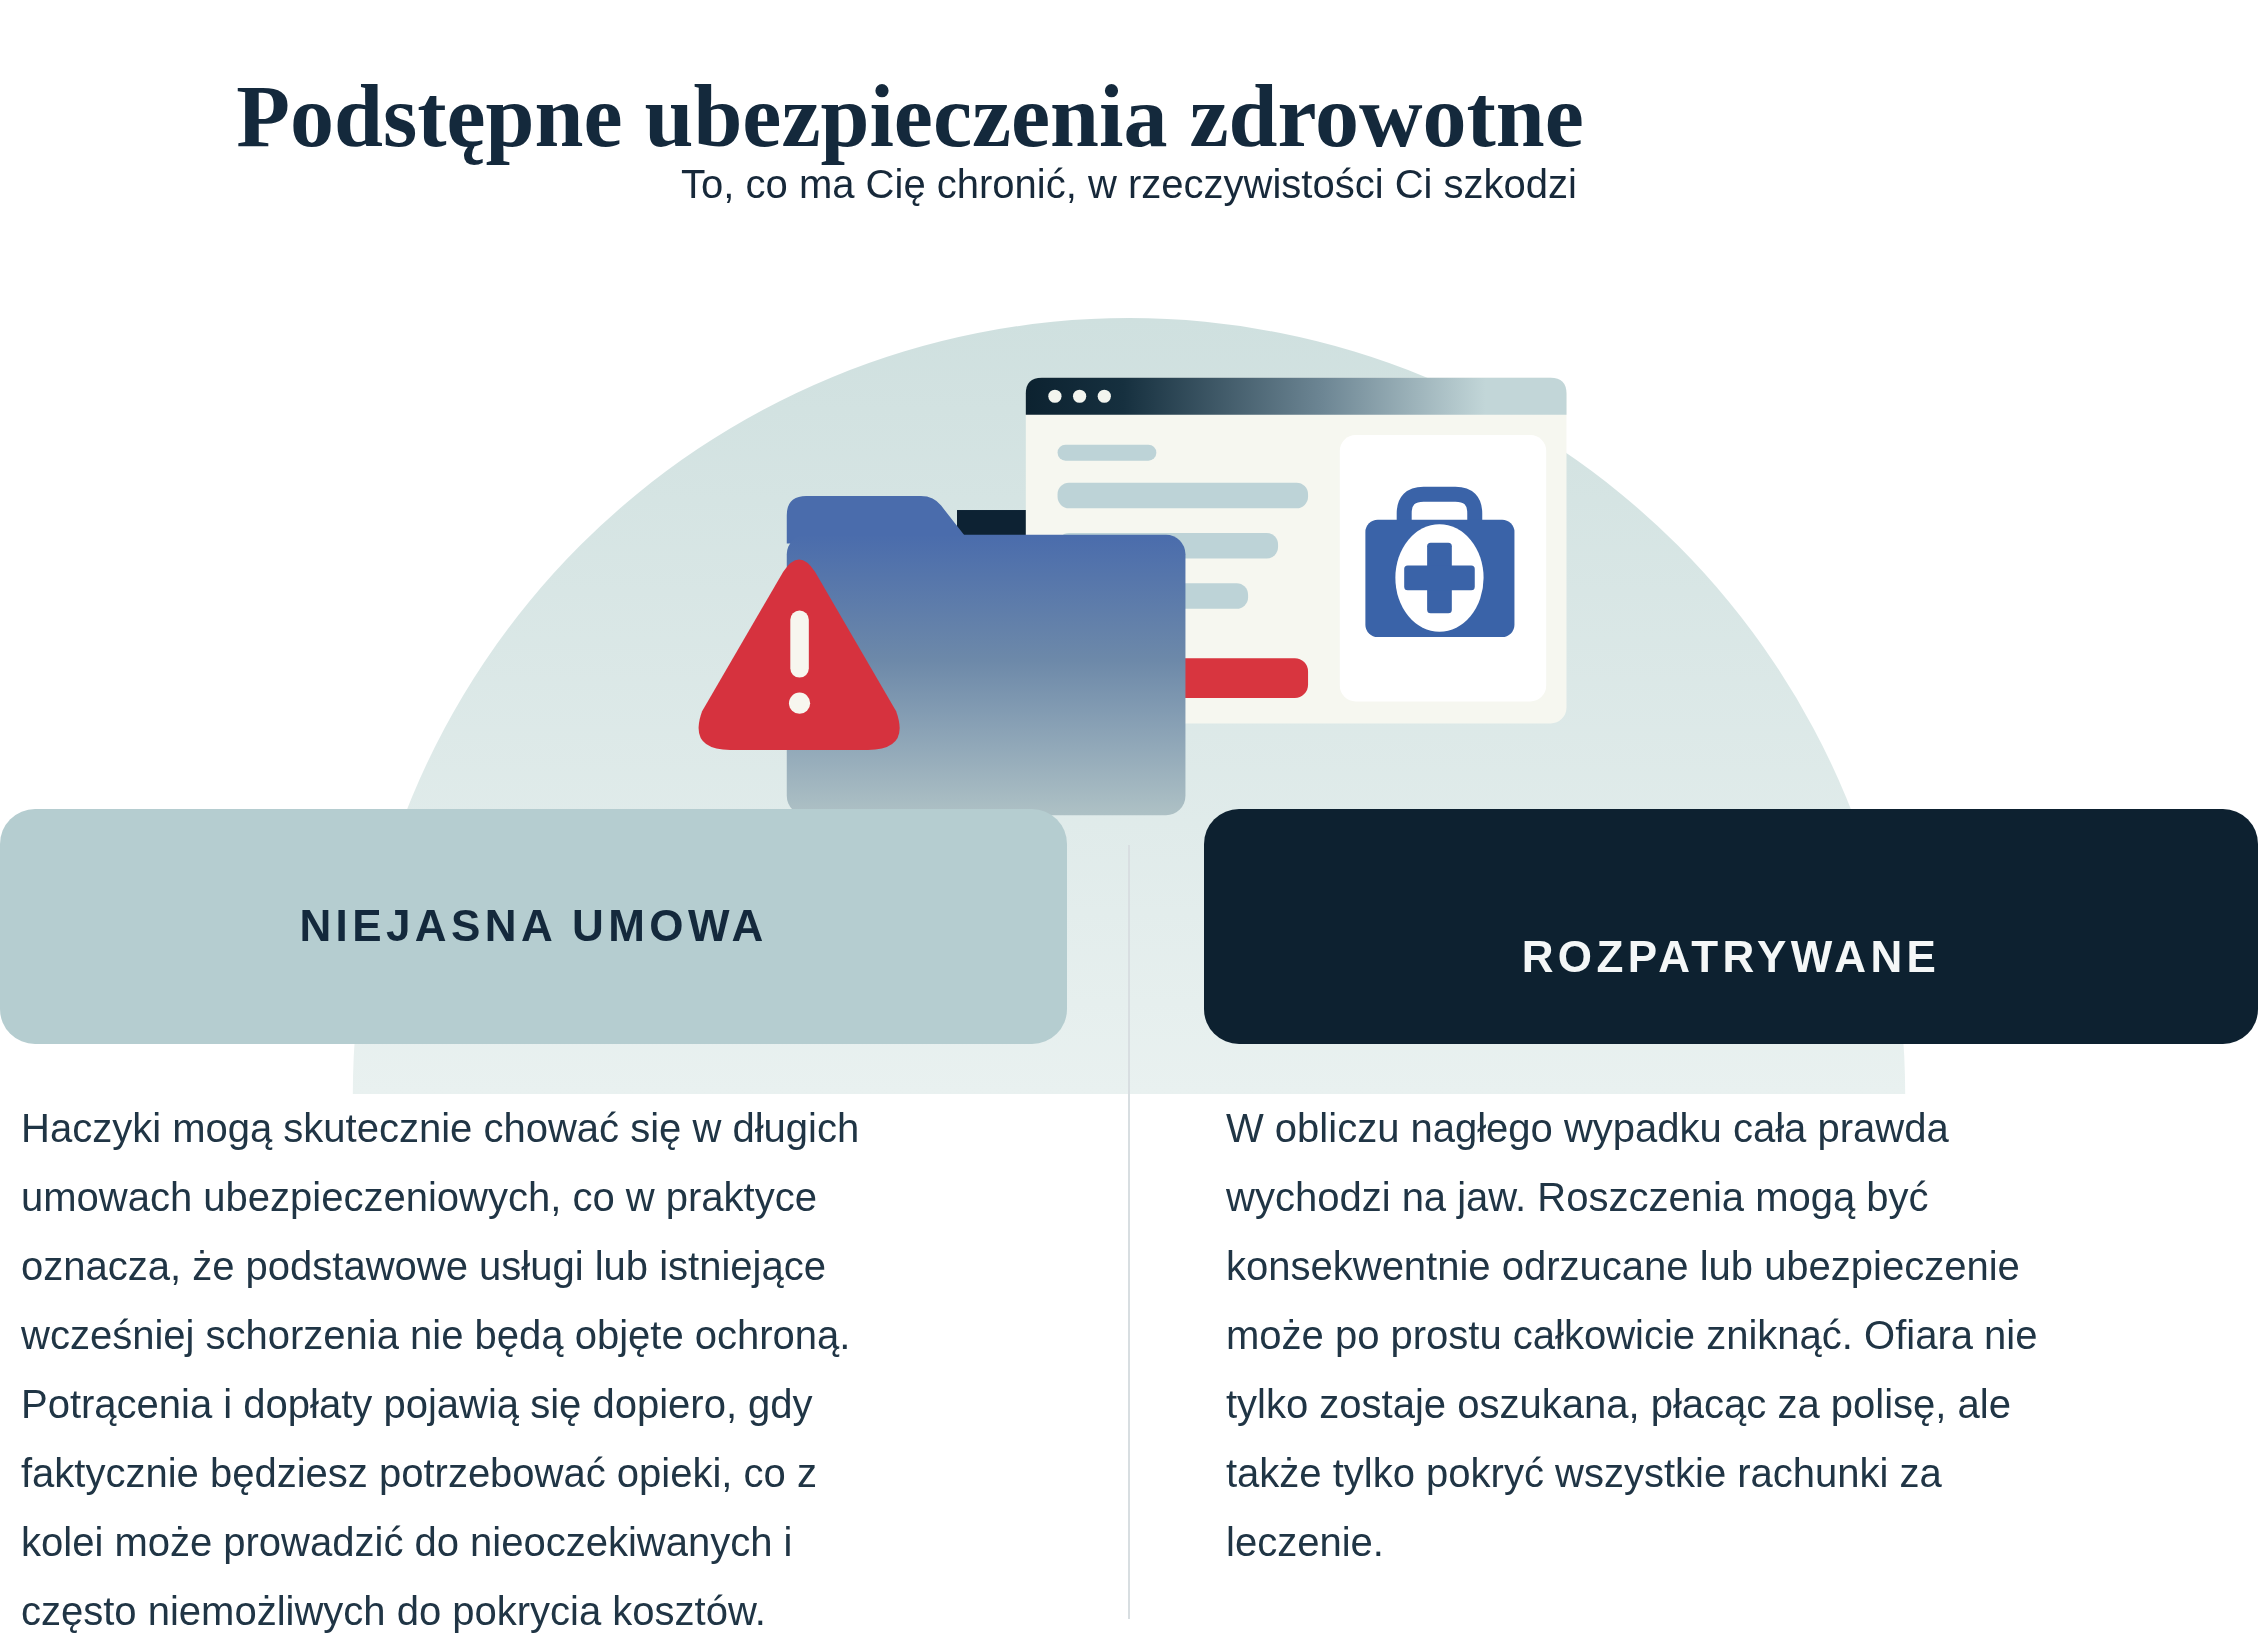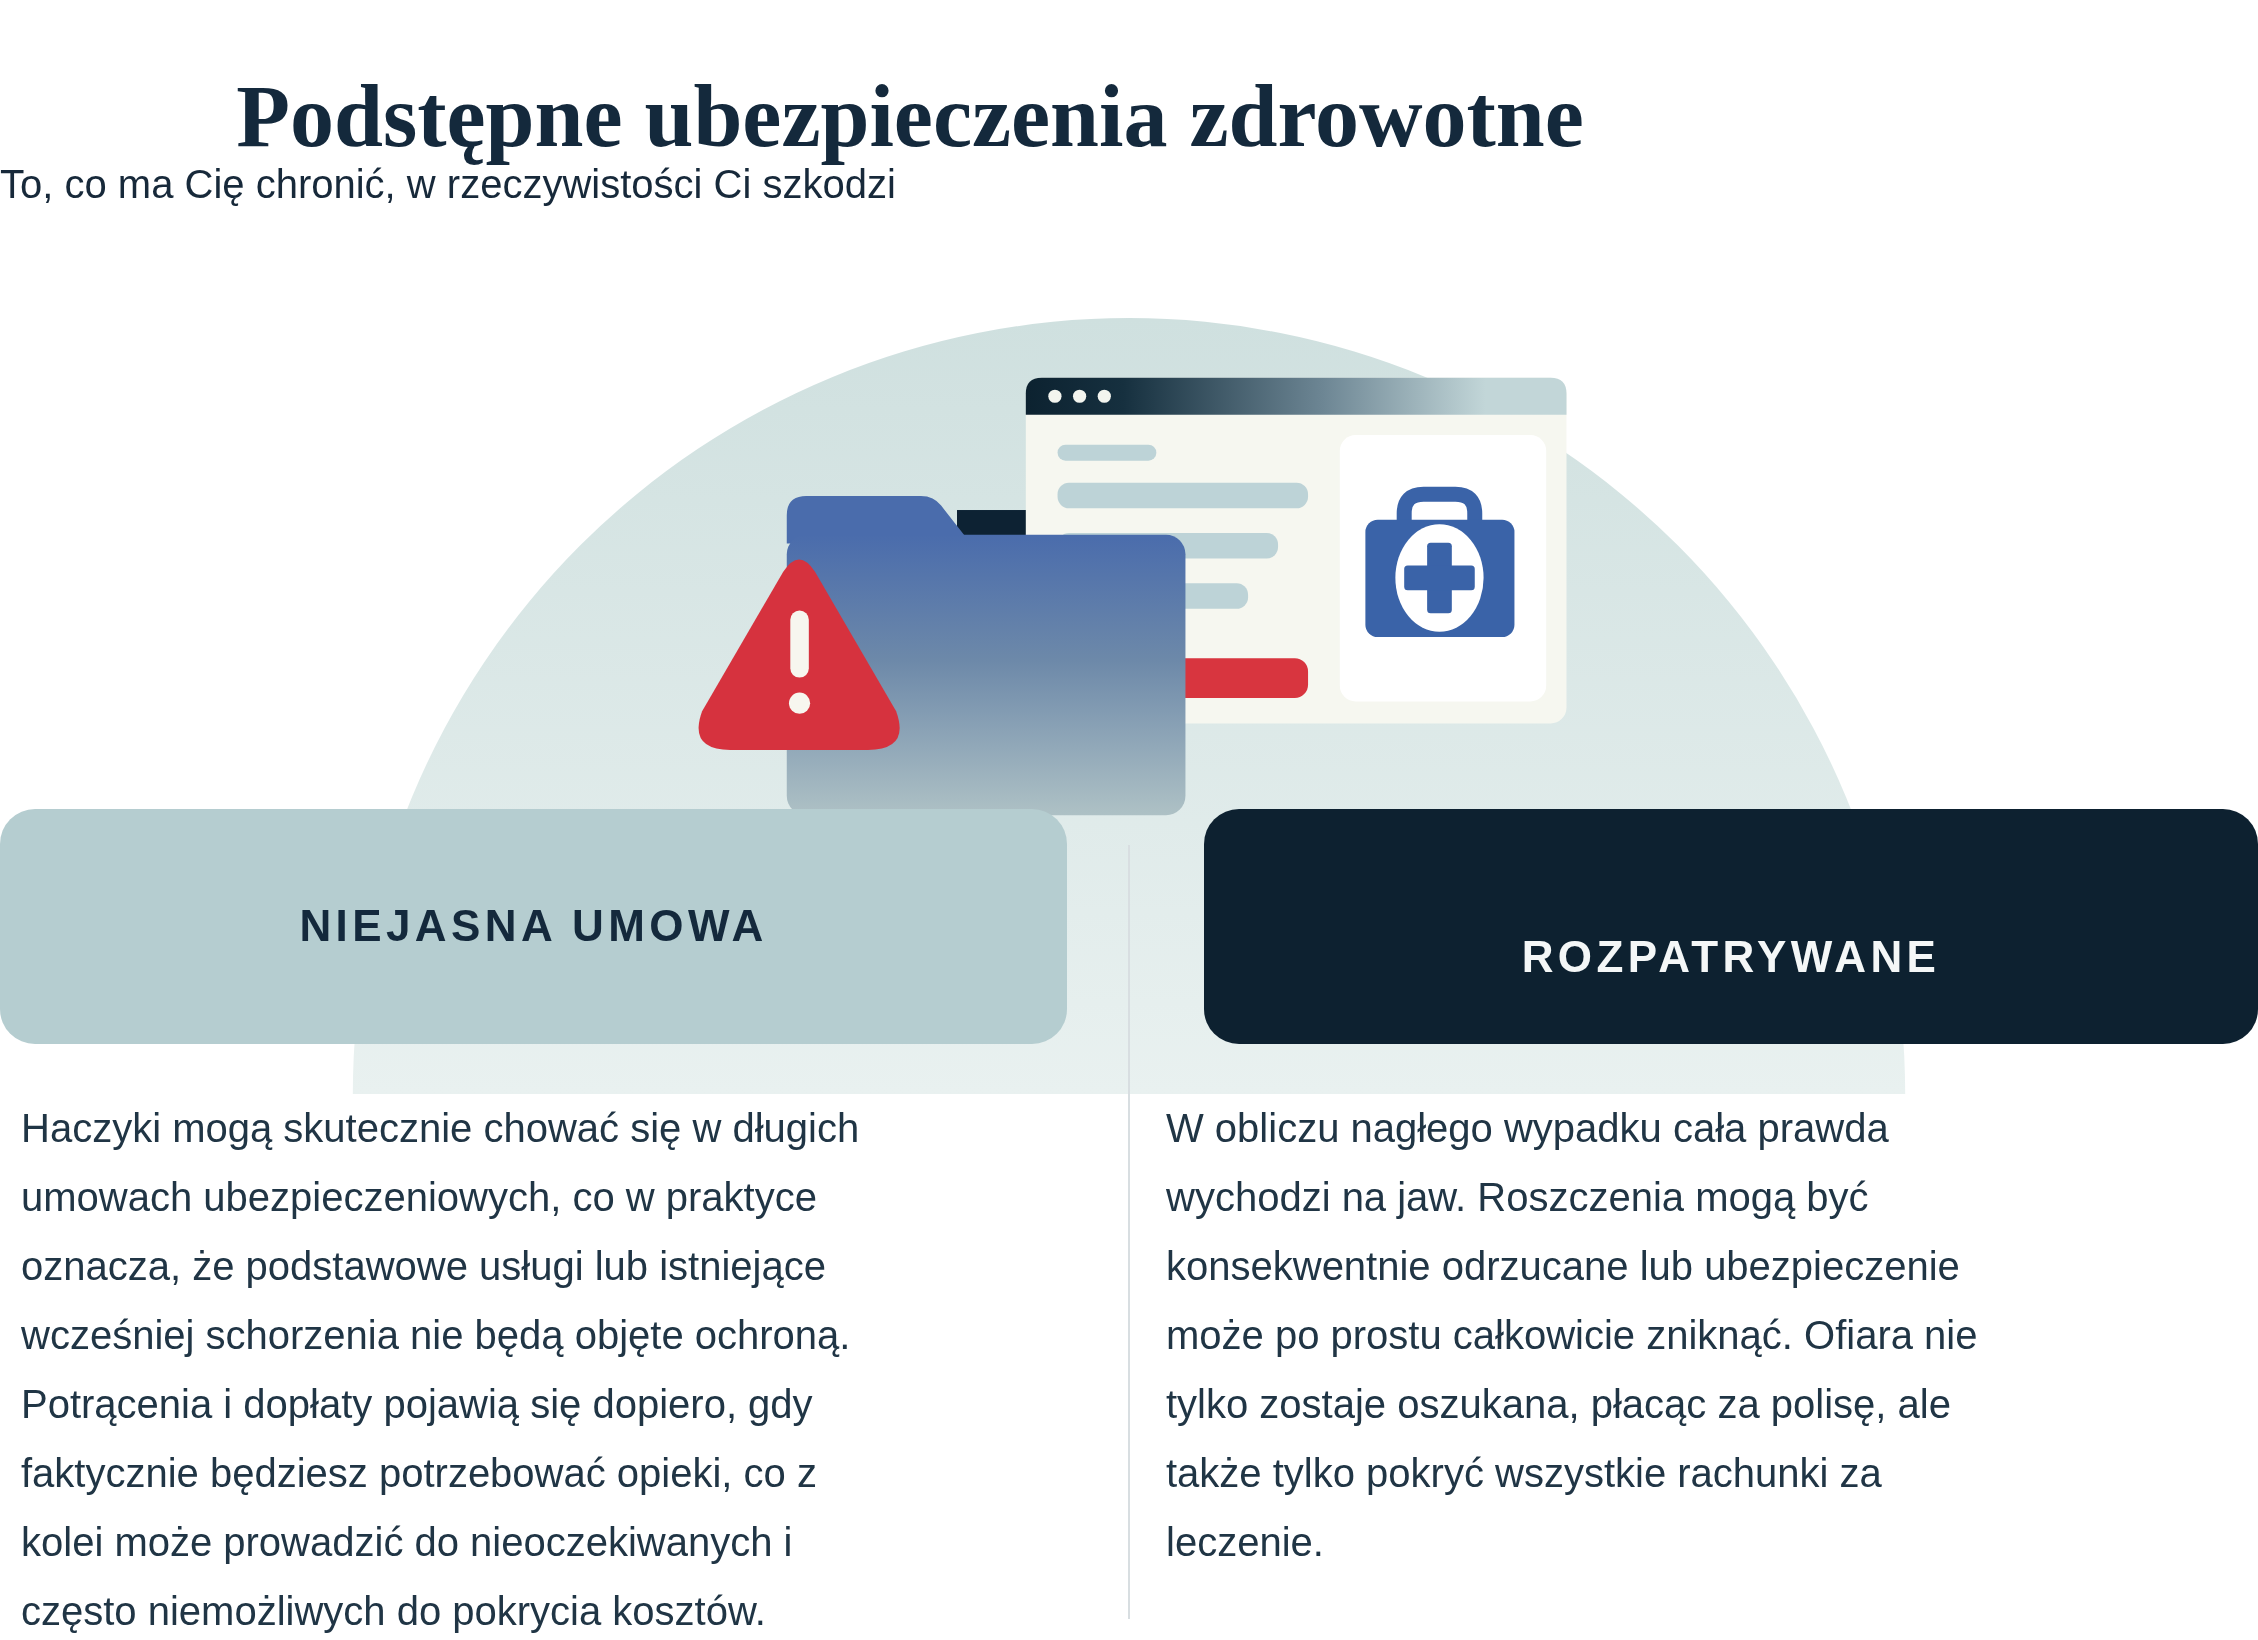--- a/index.html
+++ b/index.html
@@ -13,21 +13,21 @@
     position:absolute;left:0;top:7px;width:1820px;
     text-align:center;
     font-family:"Liberation Serif", serif;
     font-weight:700;
     font-size:88px;line-height:1.15;
     color:#14293c;
     letter-spacing:0px;
   }
   .page-subtitle{
     position:absolute;left:0;top:160px;width:2258px;
-    text-align:left;
+    text-align:center;
     font-size:40px;line-height:1.2;
     color:#17293a;
   }
   .illustration-svg{position:absolute;left:0;top:0;}
   .card{
     position:absolute;top:809px;height:235px;
     border-radius:35px;
     display:flex;align-items:center;justify-content:center;
     text-align:center;
   }
@@ -42,21 +42,21 @@
   .column-divider{
     position:absolute;left:1128px;top:845px;width:1.8px;height:774px;
     background:#d8dee1;
   }
   .body-col{
     position:absolute;top:1094px;
     font-size:40px;color:#203545;
   }
   .body-col .line{display:block;height:69px;line-height:69px;white-space:nowrap;}
   .body-left{left:21px;width:1085px;}
-  .body-right{left:1166px;width:1023px;}
+  .body-right{left:1226px;width:1023px;}
 </style>
 </head>
 <body>
 
 <h1 class="page-title">Podstępne ubezpieczenia zdrowotne</h1>
 <div class="page-subtitle">To, co ma Cię chronić, w rzeczywistości Ci szkodzi</div>
 
 <svg class="illustration-svg" width="2258" height="1641" viewBox="0 0 2560 1860" xmlns="http://www.w3.org/2000/svg">
   <defs>
     <linearGradient id="domeGrad" x1="0" y1="0" x2="0" y2="1">

